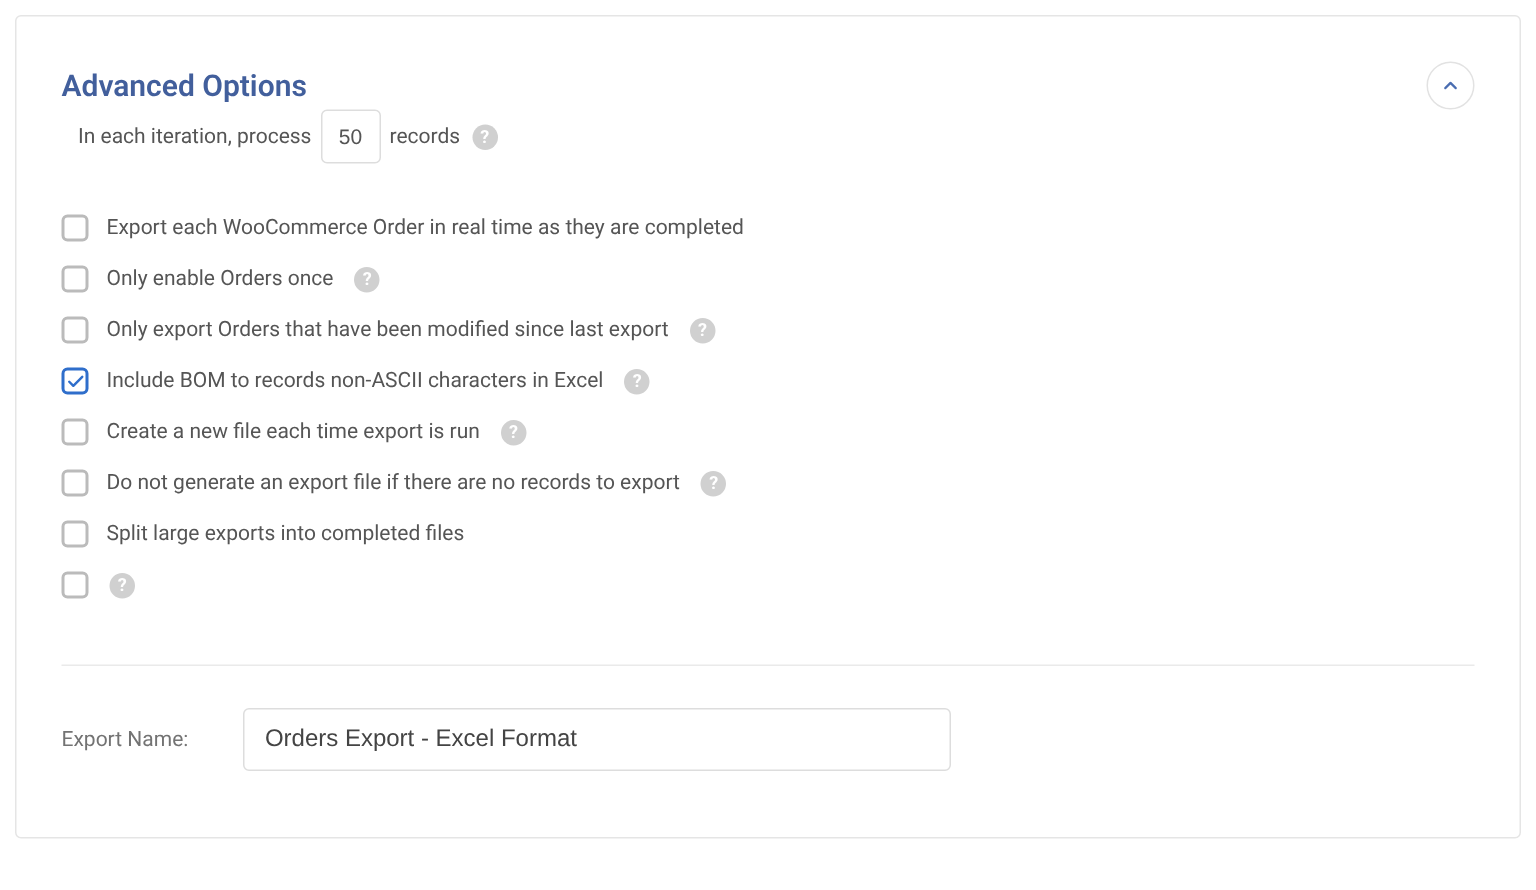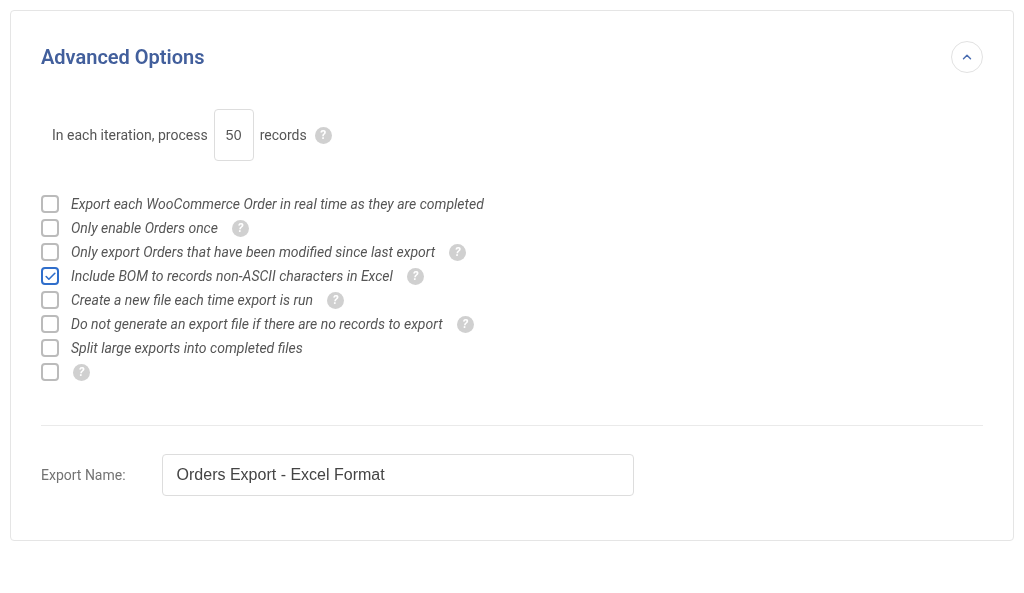--- a/index.html
+++ b/index.html
@@ -15,21 +15,20 @@
       border-radius: 4px;
       background: #ffffff;
       padding: 30px 30px 44px 30px;
       width: 1004px;
       position: relative;
     }
     .panel-header {
       display: flex;
       justify-content: space-between;
       align-items: center;
-      margin-bottom: 36px;
     }
     .panel-title {
       color: #425f9c;
       font-size: 20px;
       font-weight: 600;
     }
     .collapse-btn {
       width: 32px;
       height: 32px;
       border-radius: 50%;
@@ -45,32 +44,31 @@
       display: flex;
       align-items: center;
       gap: 6px;
       margin-bottom: 34px;
       color: #555;
       font-size: 14px;
       margin-left: 11px;
     }
     .iteration-input {
       width: 40px;
-      height: 52px;
+      height: 36px;
       border: 1px solid #ddd;
       border-radius: 4px;
       text-align: center;
       font-size: 14px;
       color: #555;
     }
     .options-list {
       display: flex;
       flex-direction: column;
-      gap: 6px;
-      font-style: italic;
+      gap: 16px;
     }
     .option-row {
       display: flex;
       align-items: center;
       gap: 12px;
       color: #555;
       font-size: 14px;
     }
     .checkbox {
       width: 18px;

